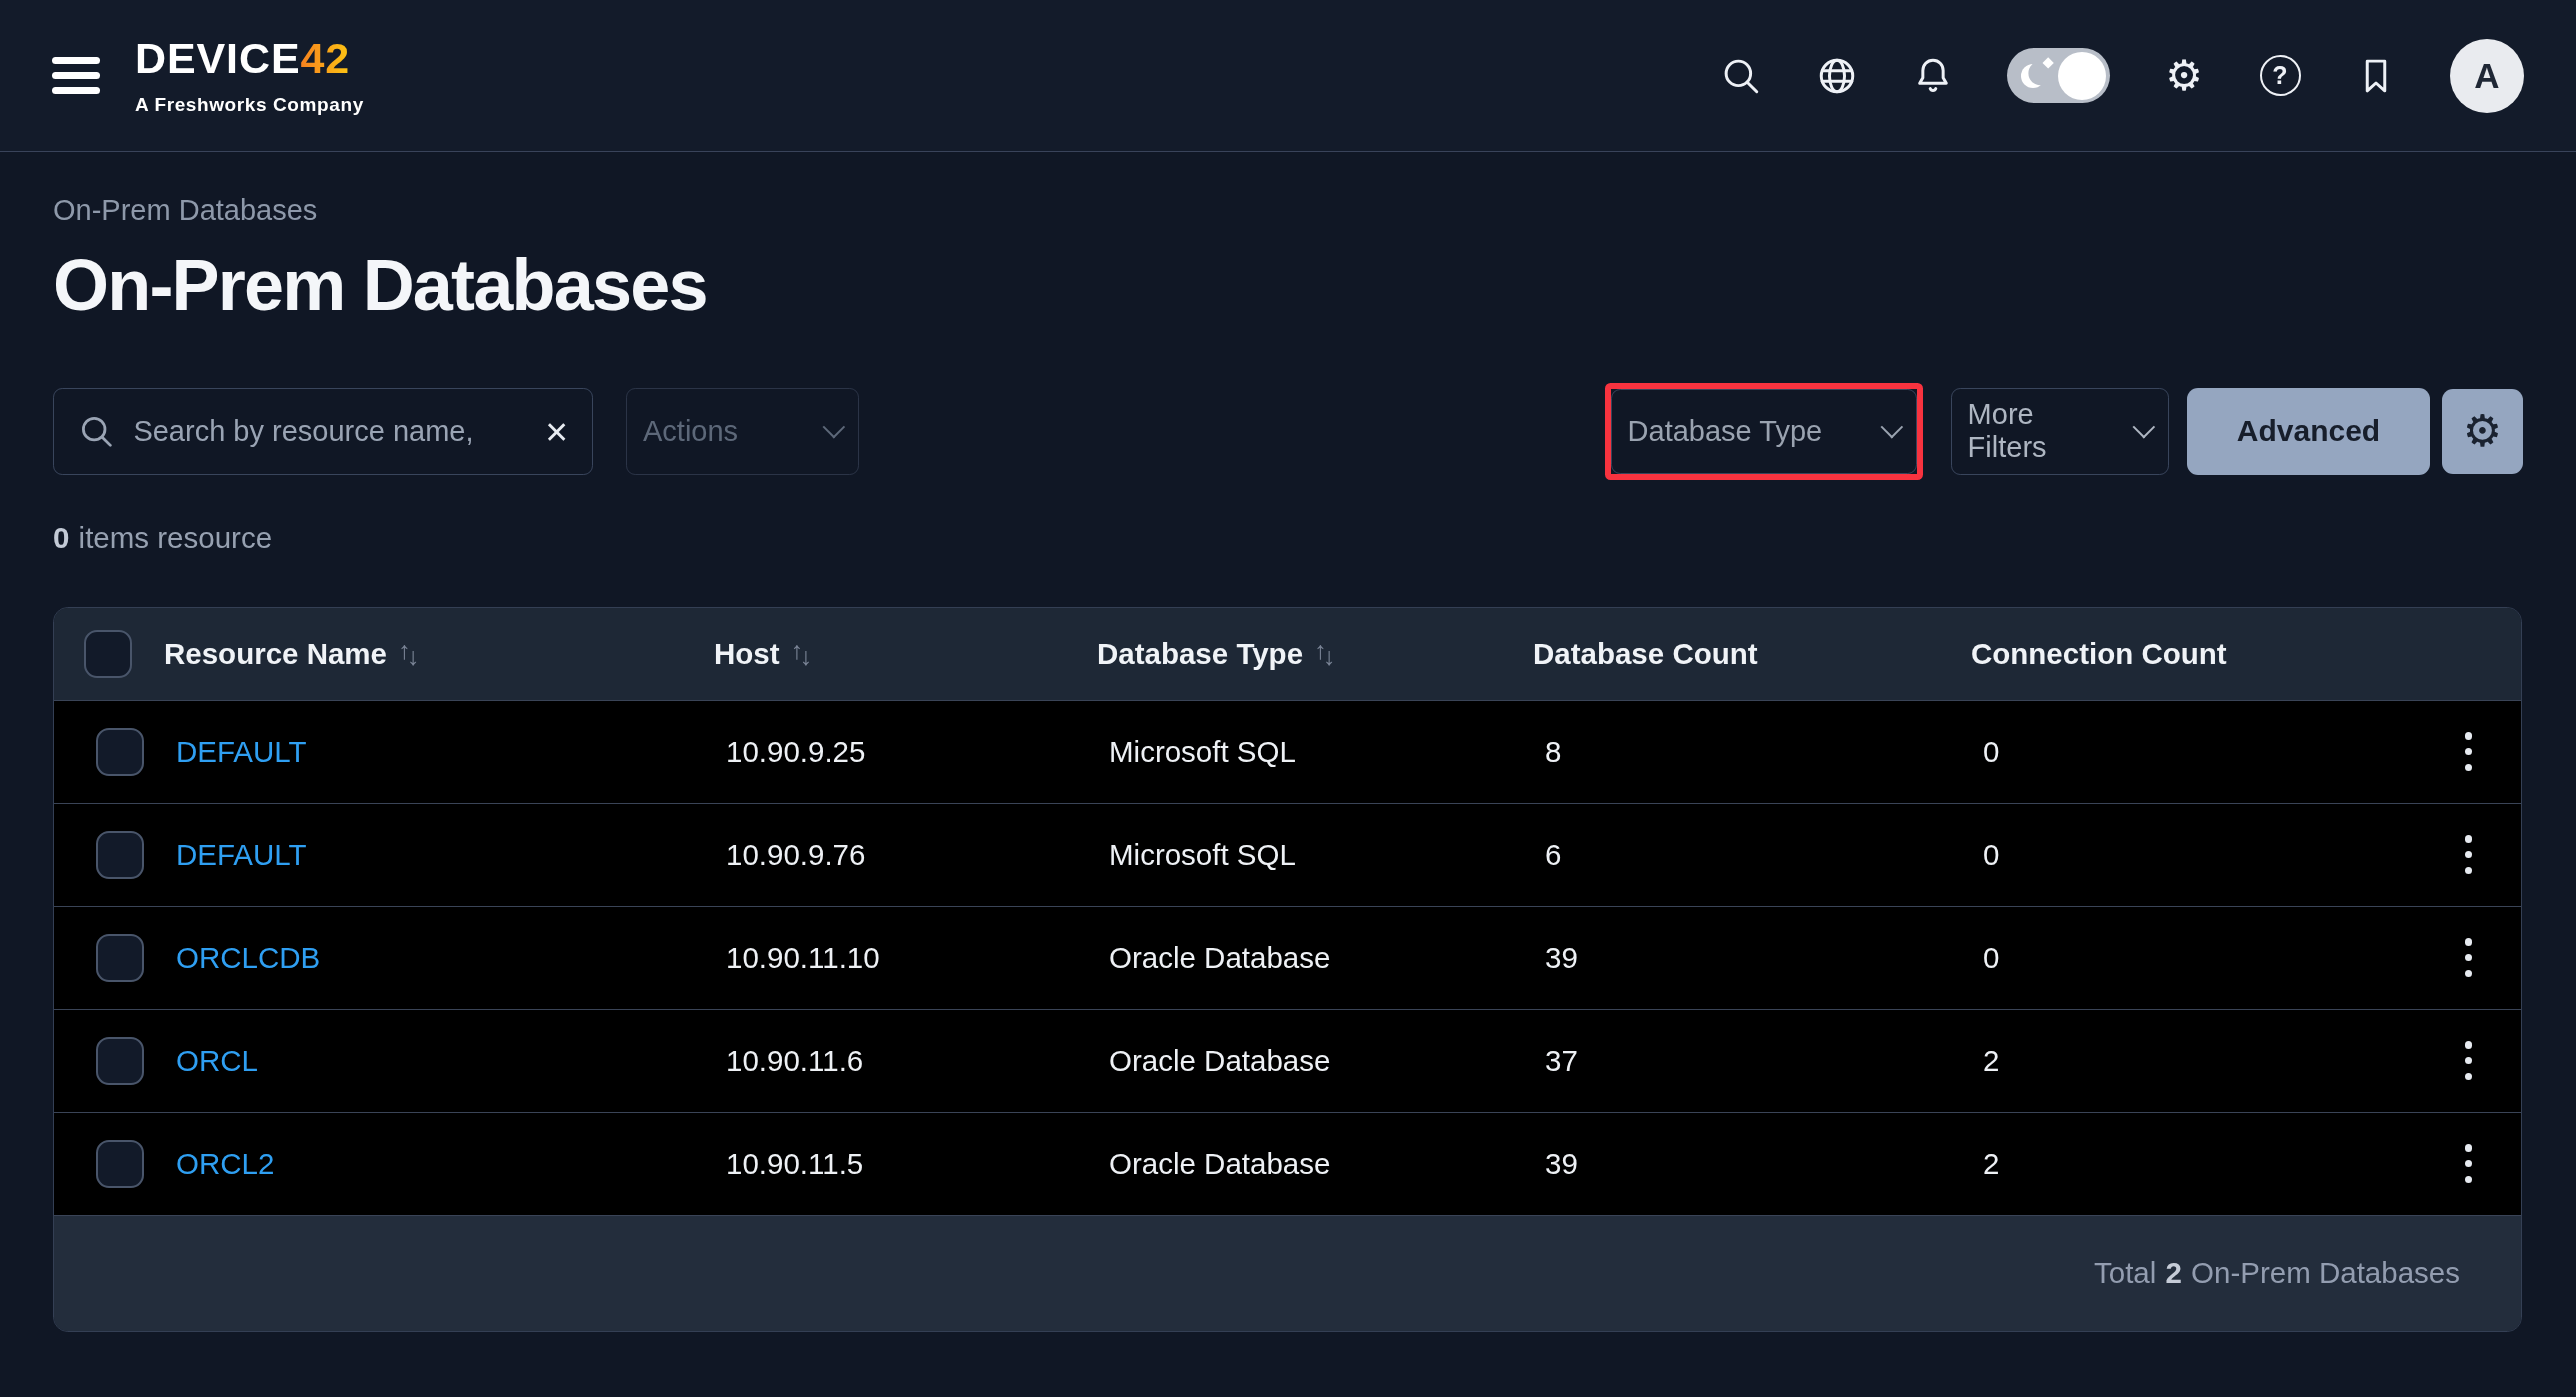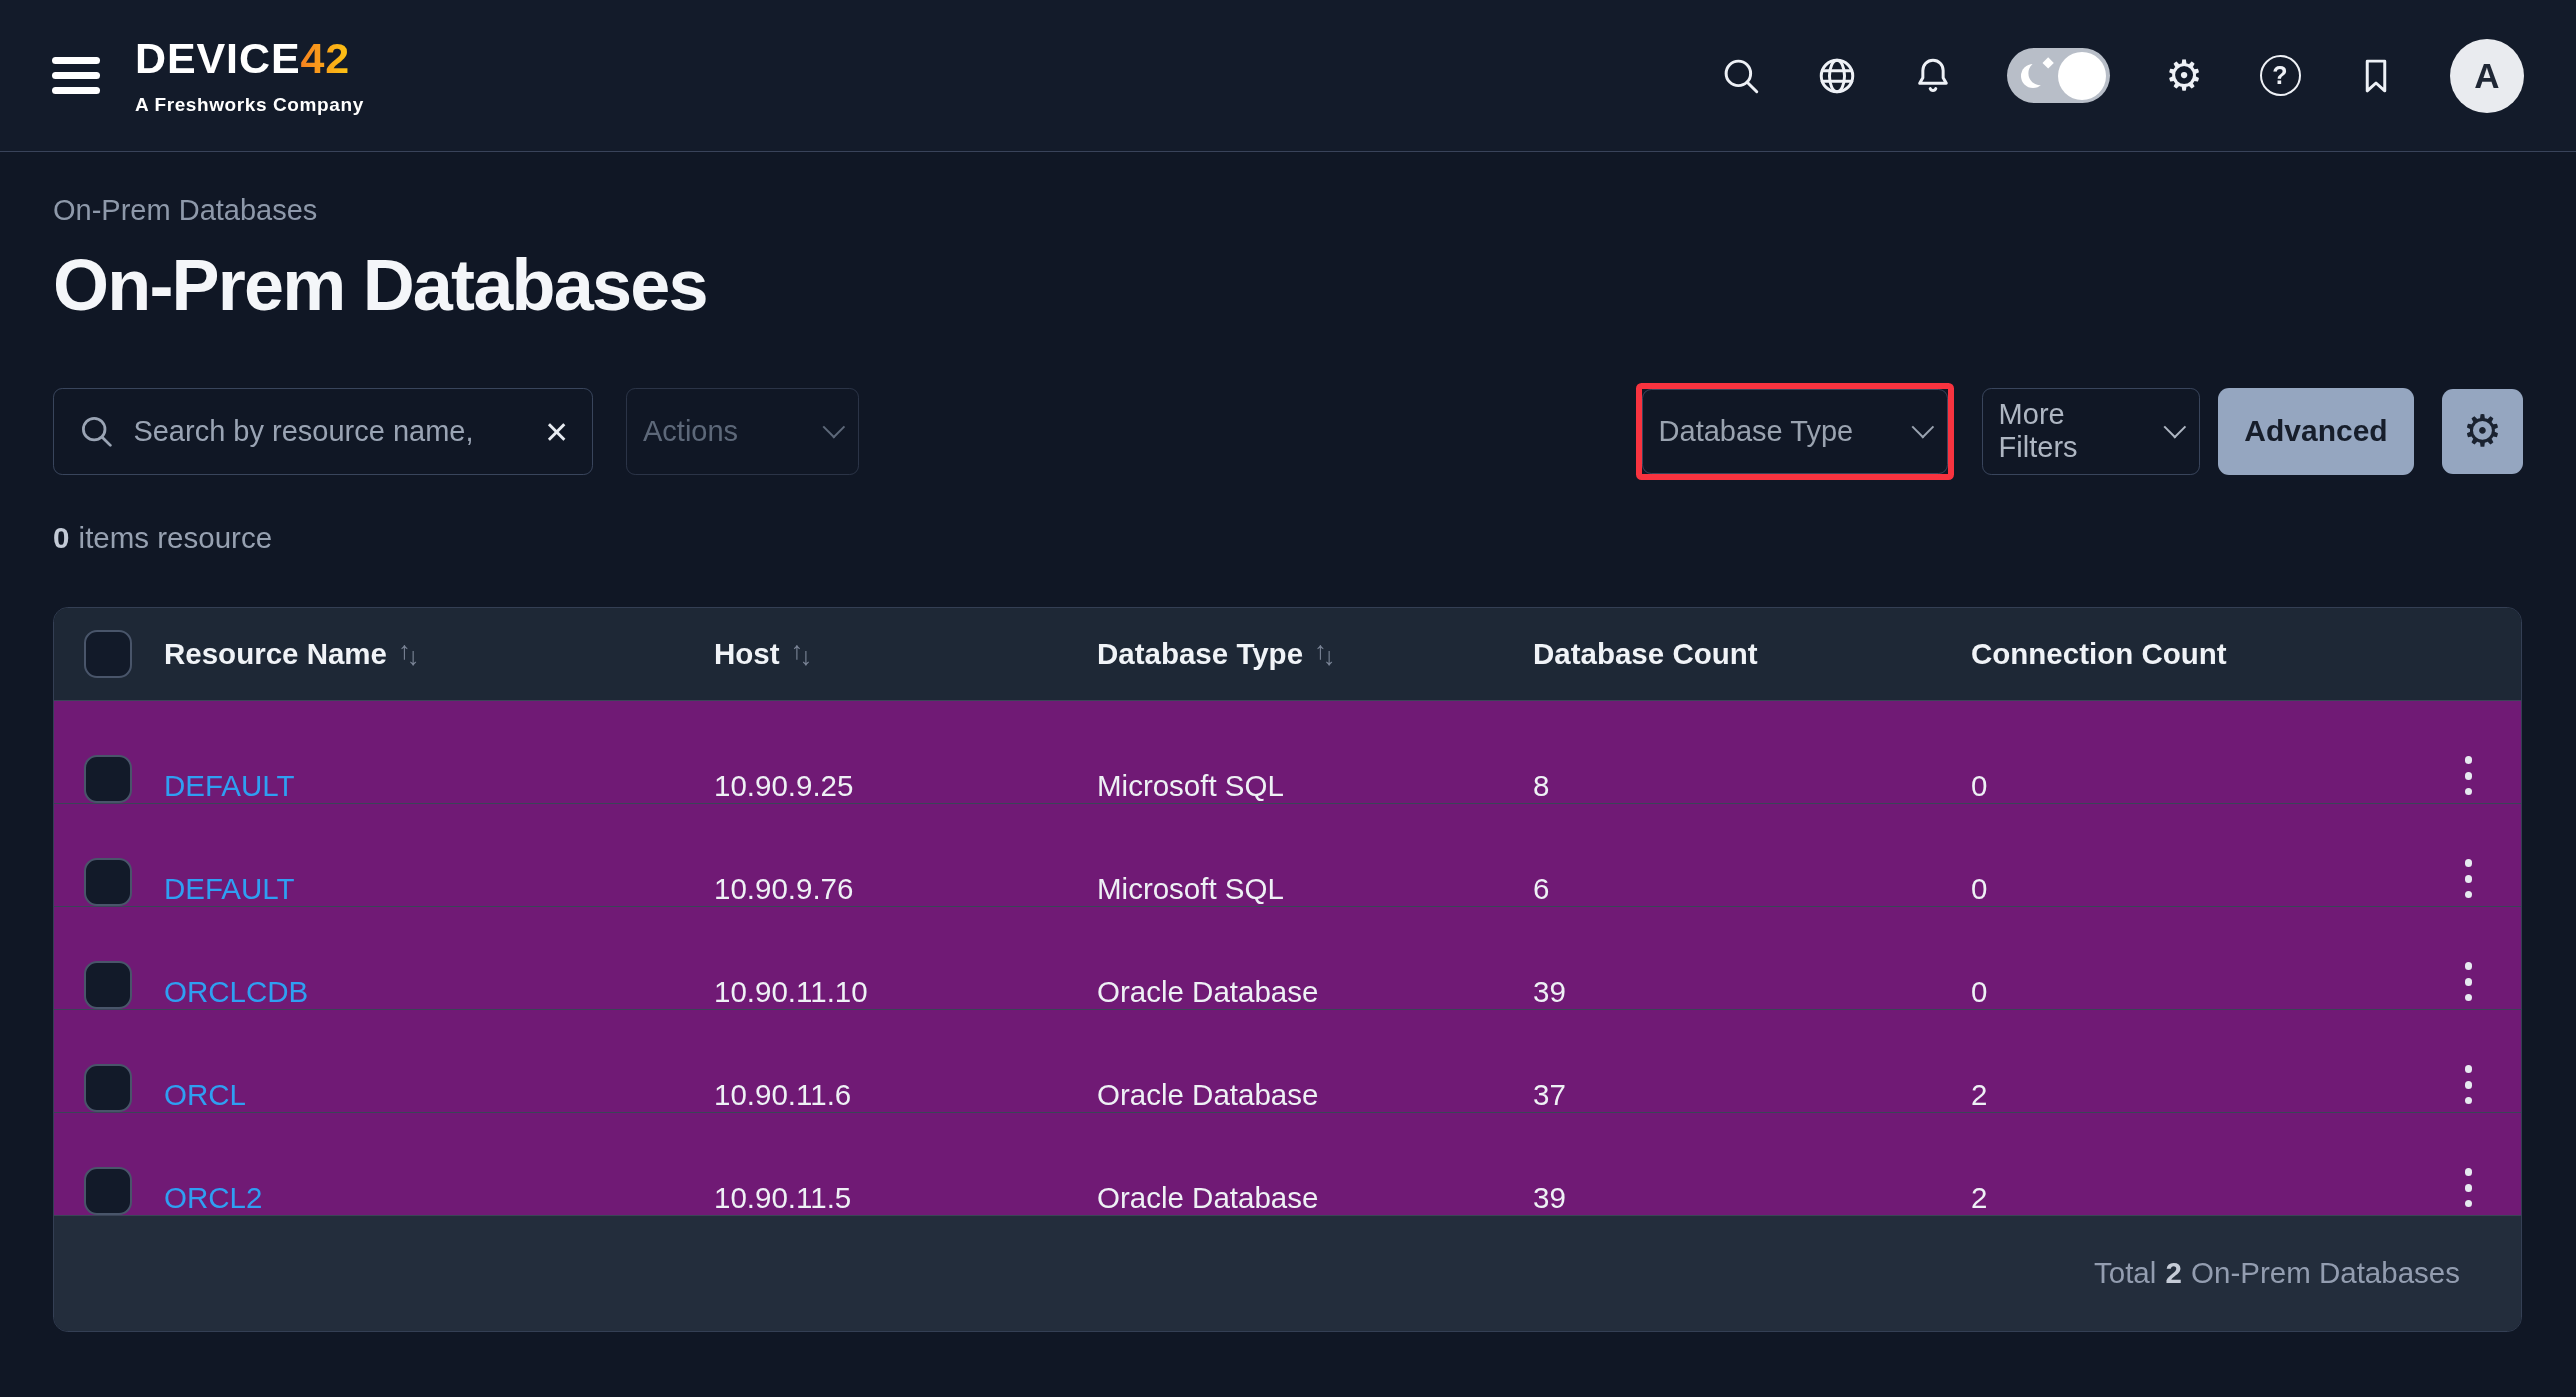--- a/index.html
+++ b/index.html
@@ -76,37 +76,37 @@
     padding: 0 16px; font-size: 29px; cursor: pointer; flex: none;
   }
   .btn-actions { width: 233px; margin-left: 33px; border: 1.8px solid #2b3447; color: #5d6879; }
   .chevron { width: 15.7px; height: 15.7px; border-right: 2.8px solid currentColor; border-bottom: 2.8px solid currentColor;
     transform: rotate(45deg) translate(-2.8px, -2.8px); flex: none; margin-left: 16.6px; }
 
   .toolbar-spacer { flex: 1; }
   .red-box { border: 6.5px solid #f8333f; border-radius: 5.5px; margin-right: 28px; flex: none; }
   .btn-dbtype { width: 306px; height: 85px; border: 1.8px solid #39455c; color: #9aa3b0; background: #101725; }
   .btn-morefilters { width: 218px; border: 1.8px solid #39455c; color: #aeb6c2; margin-right: 18.4px; }
-  .btn-advanced { width: 196px; background: #95a6c0; color: #171e2b; font-weight: 700; font-size: 30px;
-    justify-content: center; border-radius: 11px; margin-right: 28px; }
+  .btn-advanced { width: 243px; background: #95a6c0; color: #171e2b; font-weight: 700; font-size: 30px;
+    justify-content: center; border-radius: 11px; margin-right: 12px; }
   .btn-gear { width: 81px; height: 85px; background: #95a6c0; border-radius: 11px;
     display: flex; align-items: center; justify-content: center; cursor: pointer; flex: none; }
   .btn-gear .gear-glyph { color: #1a2230; font-size: 44px; }
 
   
   .selection-line { margin-top: 41px; font-size: 29.5px; color: #97a1b1; }
   .selection-line b { color: #c3cad6; font-weight: 700; margin-right: 9.2px; }
 
   
   .card {
     margin: 52px 53px 0 53px; width: 2469px;
     border: 1.8px solid #343f54; border-radius: 14.8px; overflow: hidden;
   }
   .thead { height: 92px; background: #1e2836; display: flex; align-items: center; }
-  .trow  { height: 103px; background: #701a75; display: flex; align-items: flex-end; border-top: 1.8px solid #3a4457; }
+  .trow  { height: 103px; background: #000000; display: flex; align-items: center; border-top: 1.8px solid #3a4457; padding-left: 12px; }
   .tfoot { height: 116px; background: #232d3c; display: flex; align-items: center; justify-content: flex-end;
            border-top: 1.8px solid #3a4457; padding-right: 61px; font-size: 29.5px; color: #939db0; }
   .tfoot b { color: #c6ccd8; margin: 0 9.2px; }
 
   .c-check { flex: 0 0 110px; display: flex; align-items: center; padding-left: 30px; }
   .c-resource { flex: 0 0 550px; }
   .c-host { flex: 0 0 383px; }
   .c-type { flex: 0 0 436px; }
   .c-dbcount { flex: 0 0 438px; }
   .c-conncount { flex: 1; }

